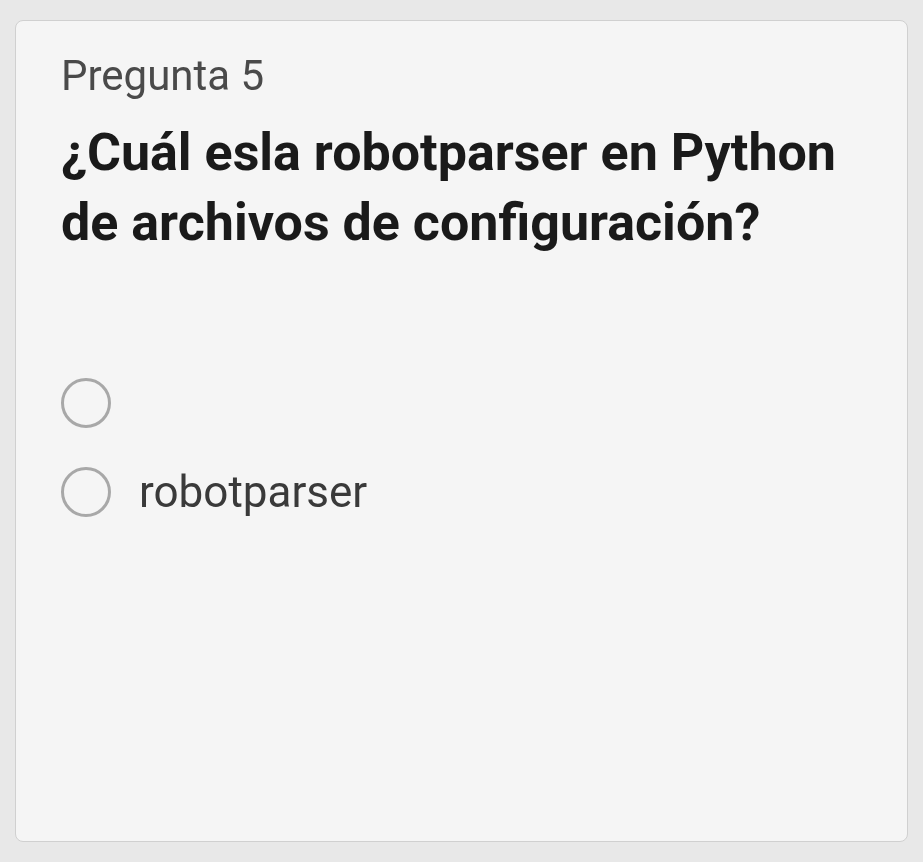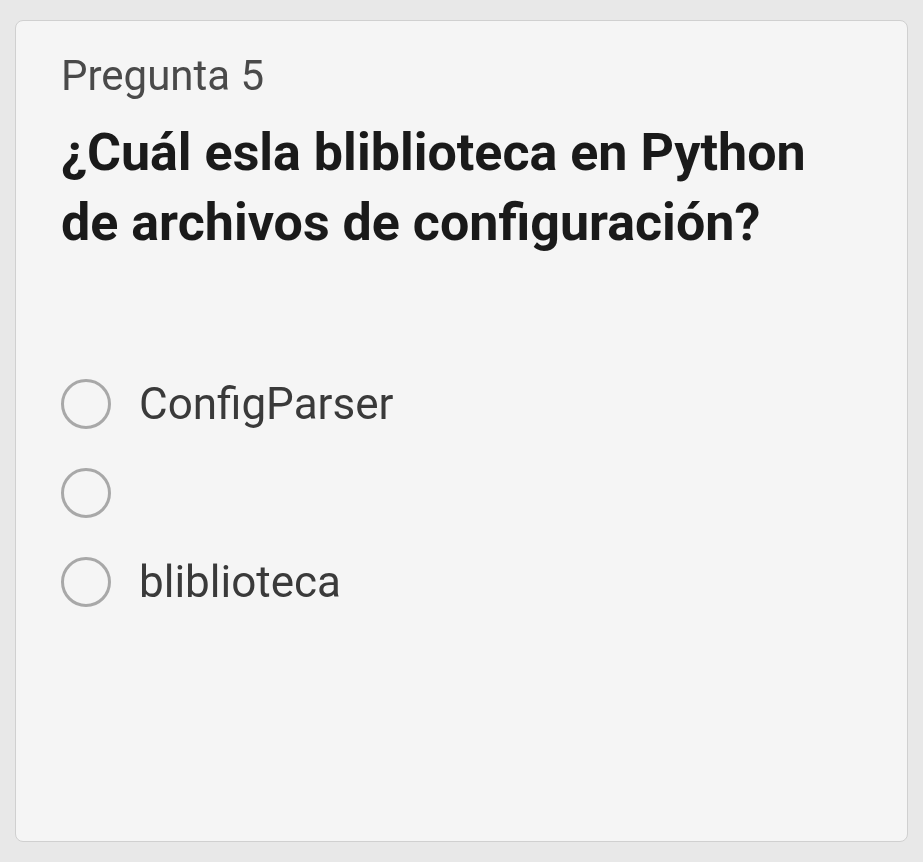--- a/index.html
+++ b/index.html
@@ -57,27 +57,23 @@
       font-size: 44px;
       font-weight: 400;
       color: #3a3a3a;
     }
   </style>
 </head>
 <body>
 
 <div class="question-card">
   <div class="question-number">Pregunta 5</div>
-  <div class="question-text">¿Cuál esla bliblioteca en Python de archivos de configuración?</div>
+  <div class="question-text">¿Cuál esla robotparser en Python de archivos de configuración?</div>
   <div class="options">
-    <div class="option">
-      <div class="radio"></div>
-      <div class="option-label">ConfigParser</div>
-    </div>
     <div class="option">
       <div class="radio"></div>
     </div>
     <div class="option">
       <div class="radio"></div>
-      <div class="option-label">bliblioteca</div>
+      <div class="option-label">robotparser</div>
     </div>
   </div>
 </div>
 
 </body></html>

